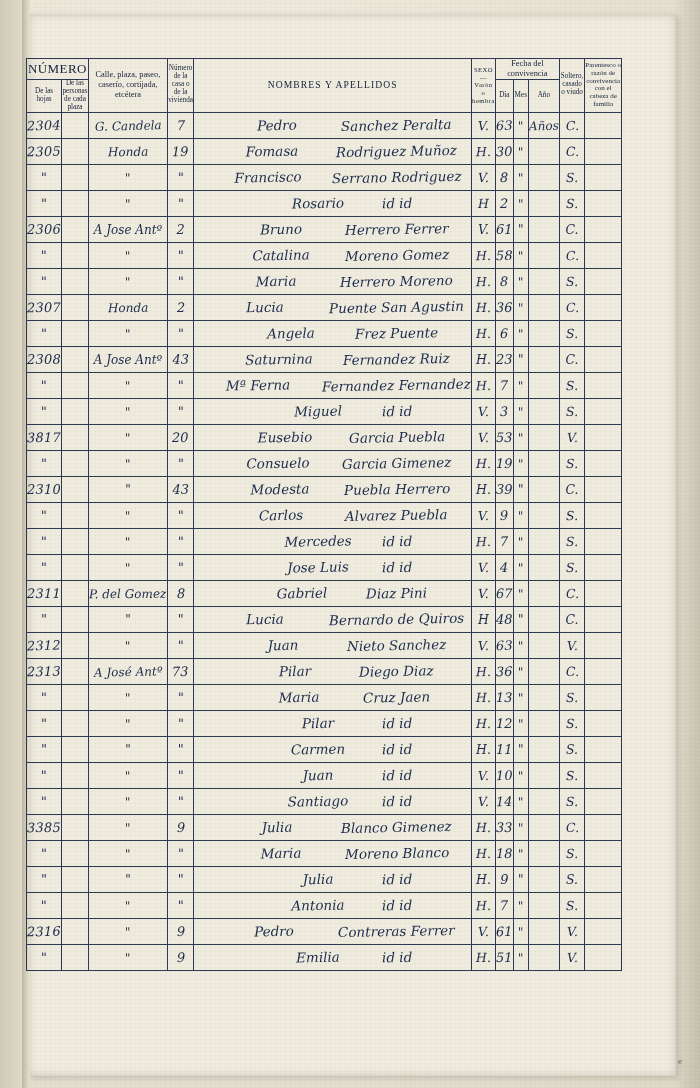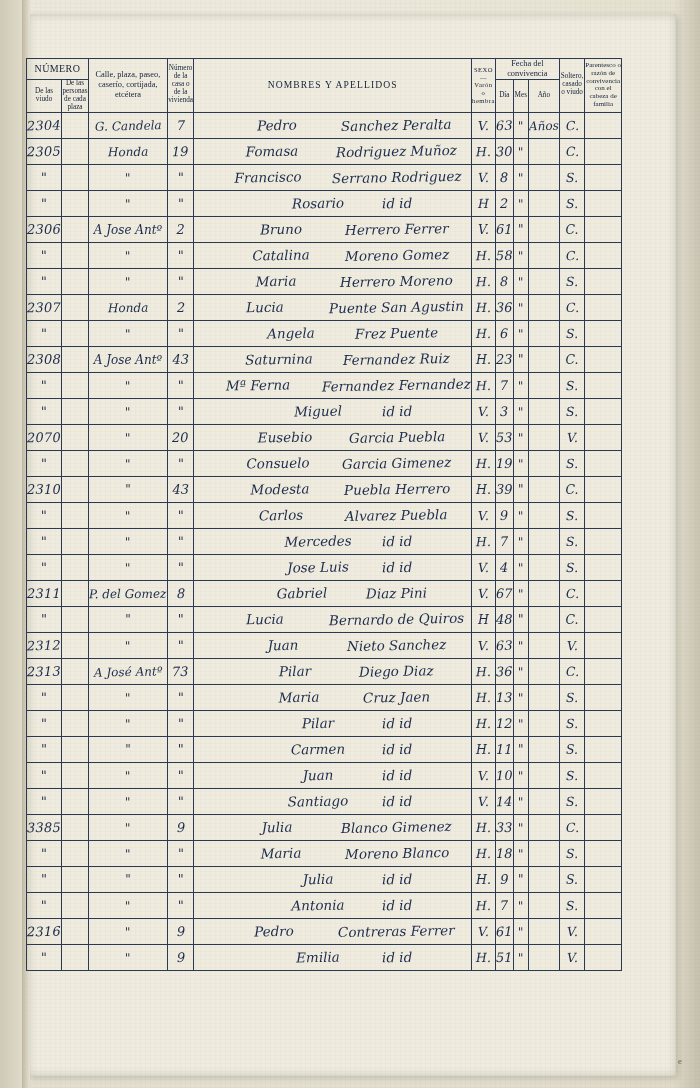--- a/index.html
+++ b/index.html
@@ -57,21 +57,21 @@
   }
   
   thead th{
     font-weight:400;
     font-size:8.5px;
     line-height:1.12;
     color:#15223a;
     padding:2px 1px;
     font-family:"Liberation Serif", serif;
   }
-  .hdr-numero{font-size:10px;letter-spacing:.4px;}
+  .hdr-numero{font-size:13px;letter-spacing:.4px;}
   .hdr-small{font-size:7.2px;line-height:1.1;}
   .hdr-mid{font-size:8.4px;line-height:1.18;}
   .hdr-sexo{font-size:6.6px;letter-spacing:.5px;line-height:1.15;}
   .hdr-names{font-size:9.6px;letter-spacing:1.1px;}
   .hdr-tiny{font-size:7px;line-height:1.1;}
 
   
   .c-hojas{width:38px;}
   .c-pers{width:36px;}
   .c-calle{width:92px;}
@@ -140,21 +140,21 @@
         <th class="hdr-numero c-hojas" colspan="2">NÚMERO</th>
         <th class="hdr-mid c-calle" rowspan="2">Calle, plaza, paseo, caserío, cortijada, etcétera</th>
         <th class="hdr-small c-viv" rowspan="2">Número de la casa o de la vivienda</th>
         <th class="hdr-names c-nom" rowspan="2">NOMBRES Y APELLIDOS</th>
         <th class="hdr-sexo c-sexo" rowspan="2">SEXO — Varón o hembra</th>
         <th class="hdr-mid" colspan="3">Fecha del convivencia</th>
         <th class="hdr-small c-est" rowspan="2">Soltero, casado o viudo</th>
         <th class="hdr-tiny c-par" rowspan="2">Parentesco o razón de convivencia con el cabeza de familia</th>
       </tr>
       <tr>
-        <th class="hdr-small c-hojas">De las viudo</th>
+        <th class="hdr-small c-hojas">De las hojas</th>
         <th class="hdr-small c-pers">De las personas de cada plaza</th>
         <th class="hdr-small c-dia">Día</th>
         <th class="hdr-small c-mes">Mes</th>
         <th class="hdr-small c-ano">Año</th>
       </tr>
     </thead>
     <tbody id="tbody">
         <tr>
           <td class="c-hojas"><span class="hand hoja" style="transform: rotate(-1.4deg);">2304</span></td>
           <td class="c-pers"><span class="hand ditto" style="transform: rotate(-1.4deg);"></span></td>
@@ -305,21 +305,21 @@
           <td class="c-viv"><span class="hand viv" style="transform: rotate(-1.05deg);">"</span></td>
           <td class="c-nom nom-cell"><span class="hand nom1">Miguel</span><span class="hand nom2">id      id</span></td>
           <td class="c-sexo"><span class="hand sexo" style="transform: rotate(-1.05deg);">V.</span></td>
           <td class="c-dia"><span class="hand dia" style="transform: rotate(-1.05deg);">3</span></td>
           <td class="c-mes"><span class="hand mes" style="transform: rotate(-1.05deg);">"</span></td>
           <td class="c-ano"><span class="hand ano" style="transform: rotate(-1.05deg);"></span></td>
           <td class="c-est"><span class="hand est" style="transform: rotate(-1.05deg);">S.</span></td>
           <td class="c-par"></td>
         </tr>
         <tr>
-          <td class="c-hojas"><span class="hand hoja" style="transform: rotate(-0.7deg);">2070</span></td>
+          <td class="c-hojas"><span class="hand hoja" style="transform: rotate(-0.7deg);">3817</span></td>
           <td class="c-pers"><span class="hand ditto" style="transform: rotate(-0.7deg);"></span></td>
           <td class="c-calle"><span class="hand calle" style="transform: rotate(-0.7deg);">"</span></td>
           <td class="c-viv"><span class="hand viv" style="transform: rotate(-0.7deg);">20</span></td>
           <td class="c-nom nom-cell"><span class="hand nom1">Eusebio</span><span class="hand nom2">Garcia Puebla</span></td>
           <td class="c-sexo"><span class="hand sexo" style="transform: rotate(-0.7deg);">V.</span></td>
           <td class="c-dia"><span class="hand dia" style="transform: rotate(-0.7deg);">53</span></td>
           <td class="c-mes"><span class="hand mes" style="transform: rotate(-0.7deg);">"</span></td>
           <td class="c-ano"><span class="hand ano" style="transform: rotate(-0.7deg);"></span></td>
           <td class="c-est"><span class="hand est" style="transform: rotate(-0.7deg);">V.</span></td>
           <td class="c-par"></td>

